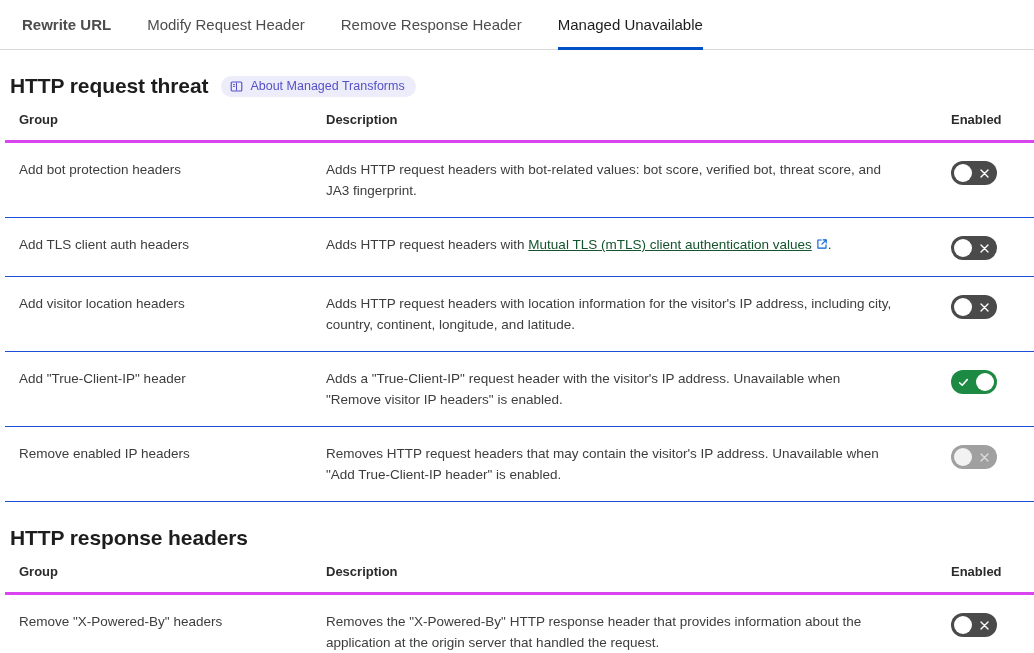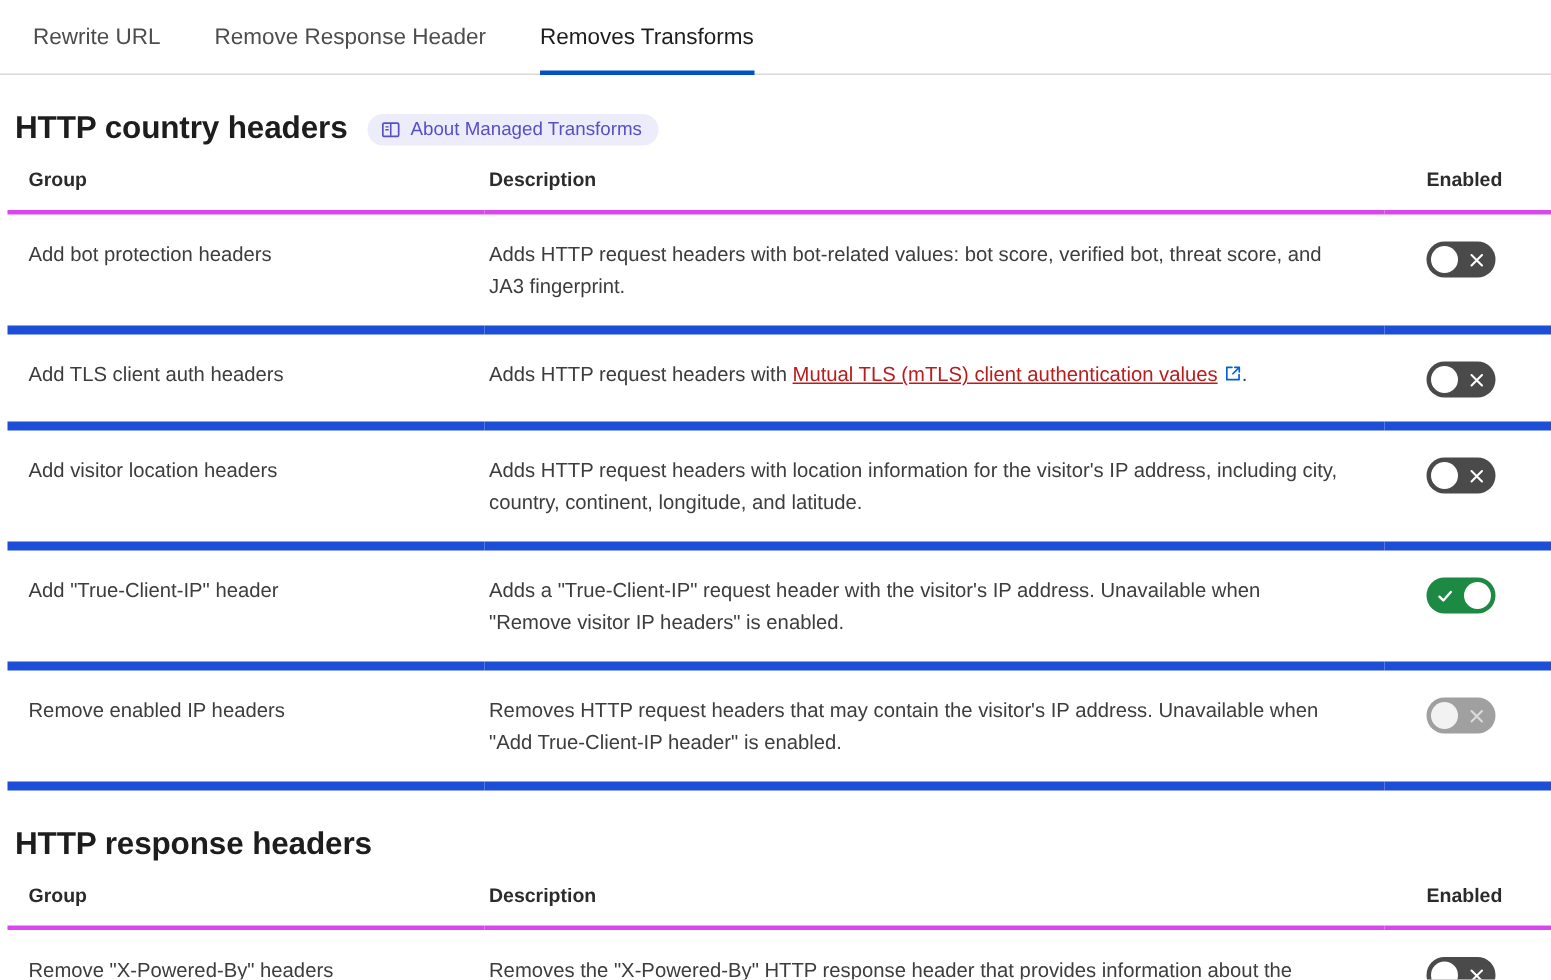--- a/index.html
+++ b/index.html
@@ -29,21 +29,21 @@
     color: #4d4d4d;
     padding: 17px 0 15px 0;
     margin-right: 36px;
     cursor: pointer;
     white-space: nowrap;
     border-bottom: 3px solid transparent;
     background: none;
     border-left: none; border-right: none; border-top: none;
     font-family: "Liberation Sans", sans-serif;
   }
-  .tab:first-child { margin-left: 22px; }
+  .tab:first-child { margin-left: 22px; font-weight: bold; }
   .tab.active {
     color: #1d1d1d;
     border-bottom-color: #0051c3;
   }
 
   
   .page {
     padding: 0 5px 0 5px;
   }
 
@@ -87,37 +87,37 @@
     font-weight: bold;
     color: #2b2b2b;
     padding: 3px 0 13px 0;
     border-bottom: 3px solid #d946ef;
     vertical-align: bottom;
   }
   table.mt td {
     font-size: 13.5px;
     color: #3d3d3d;
     padding: 17px 0 16px 0;
-    border-bottom: 6px solid #1d4ed8;
+    border-bottom: 1px solid #1d4ed8;
     vertical-align: top;
     line-height: 1.52;
   }
   .col-group   { width: 318px; padding-left: 14px !important; }
   .col-desc    { width: 600px; padding-left: 3px !important; padding-right: 28px !important; }
   .col-enabled { width: 116px; text-align: left; }
   th.col-group   { padding-left: 14px !important; }
   th.col-desc    { padding-left: 3px !important; }
   th.col-enabled { text-align: left; padding-left: 28px !important; }
   td.col-enabled { padding-left: 28px !important; }
   td.col-group   { color: #3a3a3a; }
 
   td.col-group, td.col-desc { }
 
   .desc-link {
-    color: #b91c1c;
+    color: #14532d;
     text-decoration: underline;
     cursor: pointer;
   }
   .ext-icon {
     display: inline-block;
     vertical-align: -1px;
     margin-left: 4px;
   }
 
   
@@ -158,29 +158,30 @@
   .toggle.disabled { background: #a0a0a0; cursor: default; }
   .toggle.disabled .knob { background: #f2f2f2; }
 
   .toggle-wrap { display: flex; align-items: center; padding-top: 1px; }
 </style>
 </head>
 <body>
 
 <div class="tabbar">
   <button class="tab">Rewrite URL</button>
+  <button class="tab">Modify Request Header</button>
   <button class="tab">Remove Response Header</button>
-  <button class="tab active">Removes Transforms</button>
+  <button class="tab active">Managed Unavailable</button>
 </div>
 
 <div class="page">
 
   <div class="section">
     <div class="section-head">
-      <div class="section-title">HTTP country headers</div>
+      <div class="section-title">HTTP request threat</div>
       <div class="about-pill">
         <span class="bookicon">
           <svg width="13" height="13" viewBox="0 0 16 16" fill="none">
             <rect x="1.5" y="2.5" width="13" height="11" rx="1.2" stroke="#5650c7" stroke-width="1.4"></rect>
             <line x1="8" y1="3" x2="8" y2="13" stroke="#5650c7" stroke-width="1.3"></line>
             <line x1="3.6" y1="5.6" x2="6.3" y2="5.6" stroke="#5650c7" stroke-width="1.1"></line>
             <line x1="3.6" y1="8" x2="6.3" y2="8" stroke="#5650c7" stroke-width="1.1"></line>
           </svg>
         </span>
         <span>About Managed Transforms</span>

